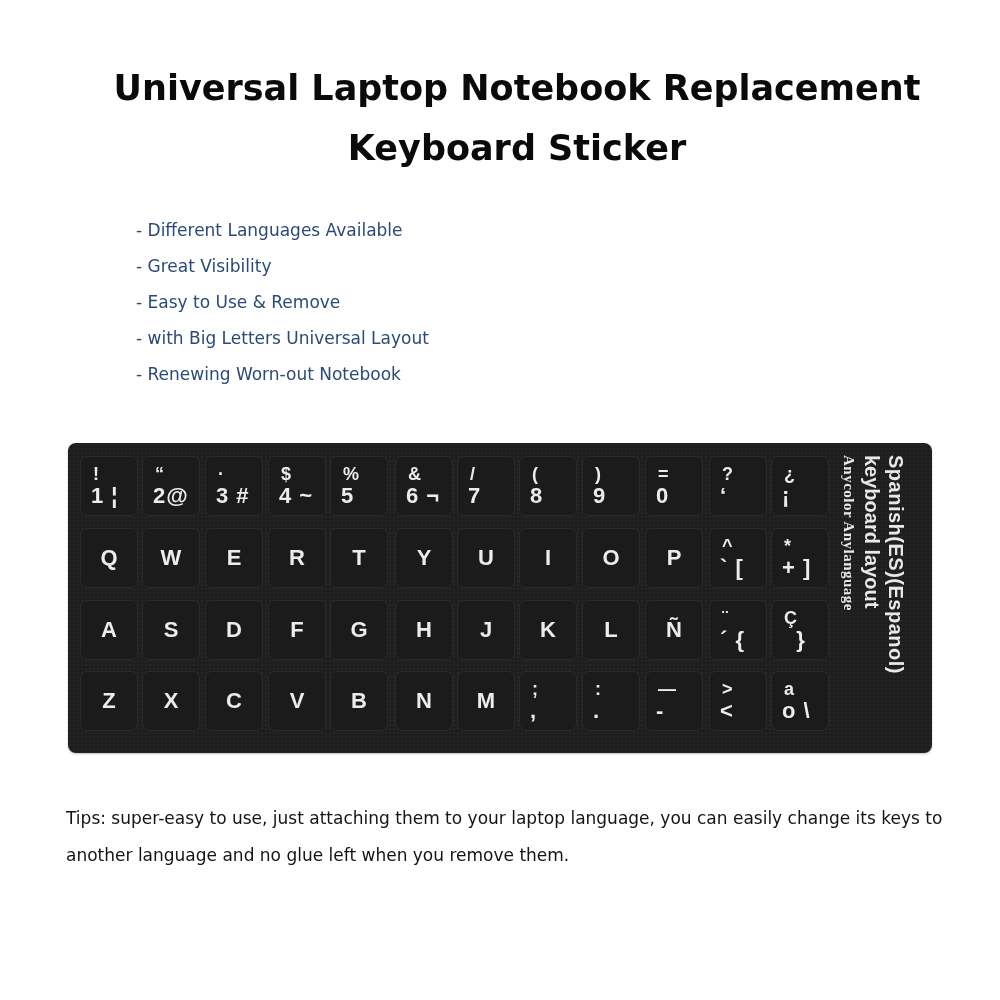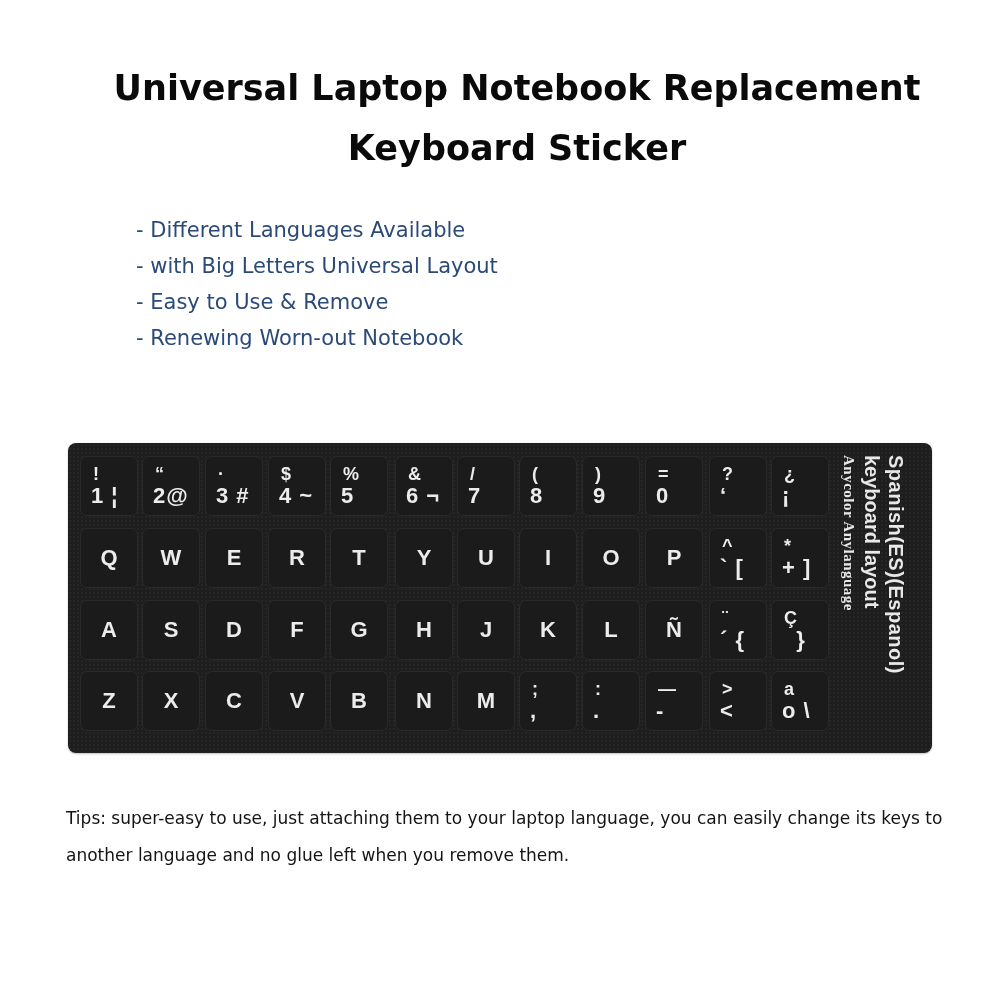--- a/index.html
+++ b/index.html
@@ -6,21 +6,21 @@
   body { width: 1000px; height: 1000px; position: relative; overflow: hidden; font-family: "DejaVu Sans", sans-serif; }
 
   .title {
     position: absolute; left: 0; top: 58px; width: 1034px;
     text-align: center; font-family: "DejaVu Sans", sans-serif; font-weight: bold;
     font-size: 35px; line-height: 60px; color: #0a0a0a; letter-spacing: 0px;
   }
 
   .features { position: absolute; left: 136px; top: 214px; margin: 0; padding: 0; list-style: none; }
   .features li {
-    font-family: "DejaVu Sans", sans-serif; font-size: 21px; color: #2b4a78;
+    font-family: "DejaVu Sans", sans-serif; font-size: 17px; color: #2b4a78;
     height: 36px; line-height: 32px; white-space: nowrap;
   }
 
   .sticker {
     position: absolute; left: 68px; top: 443px; width: 864px; height: 310px;
     background: #1e1e1e; border-radius: 8px;
     background-image: radial-gradient(#262626 1px, transparent 1px);
     background-size: 4px 4px;
     box-shadow: 0 1px 2px rgba(0,0,0,0.25);
   }
@@ -63,22 +63,23 @@
 </head>
 <body>
 
 <div class="title">
   <div>Universal Laptop Notebook Replacement</div>
   <div>Keyboard Sticker</div>
 </div>
 
 <ul class="features">
   <li>- Different Languages Available</li>
+  <li>- Great Visibility</li>
+  <li>- Easy to Use &amp; Remove</li>
   <li>- with Big Letters Universal Layout</li>
-  <li>- Easy to Use &amp; Remove</li>
   <li>- Renewing Worn-out Notebook</li>
 </ul>
 
 <div class="sticker" id="sticker">
     <div class="key row0 sym" style="left: 12px; top: 13px;">
       <span class="top">!</span>
       <span class="bottom">1 ¦</span>
     </div>
     <div class="key row0 sym" style="left: 74px; top: 13px;">
       <span class="top">“</span>

